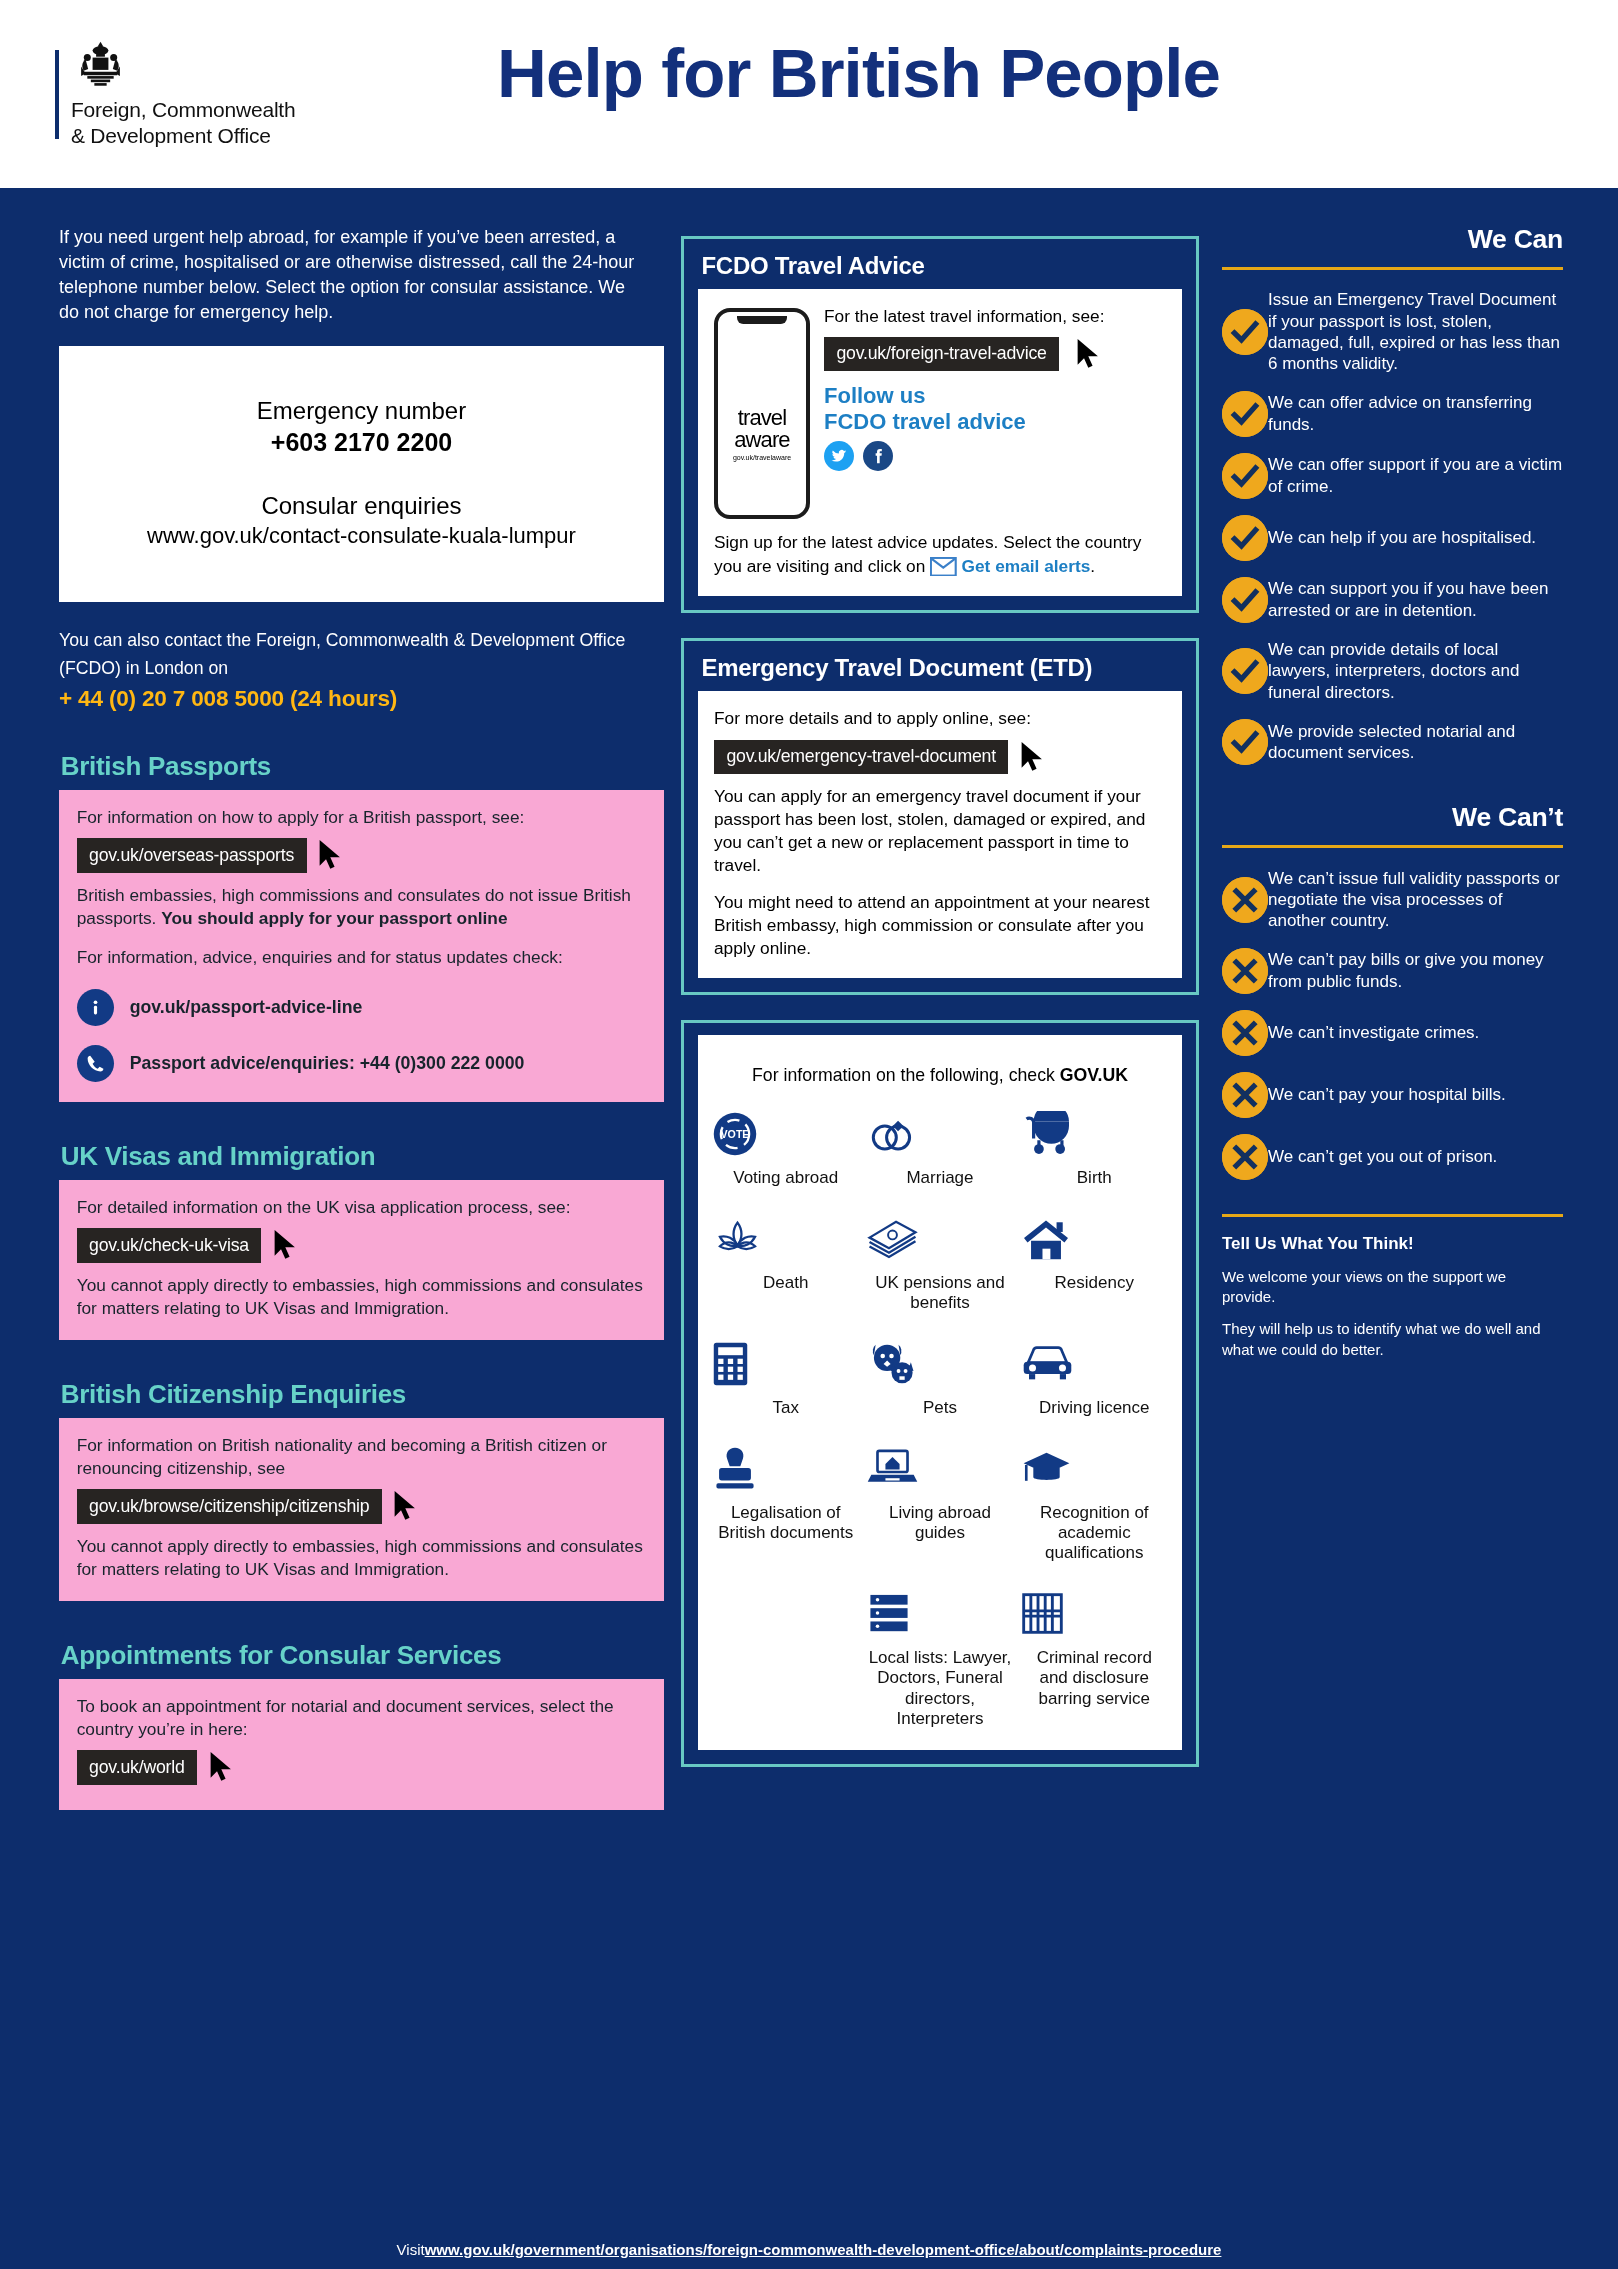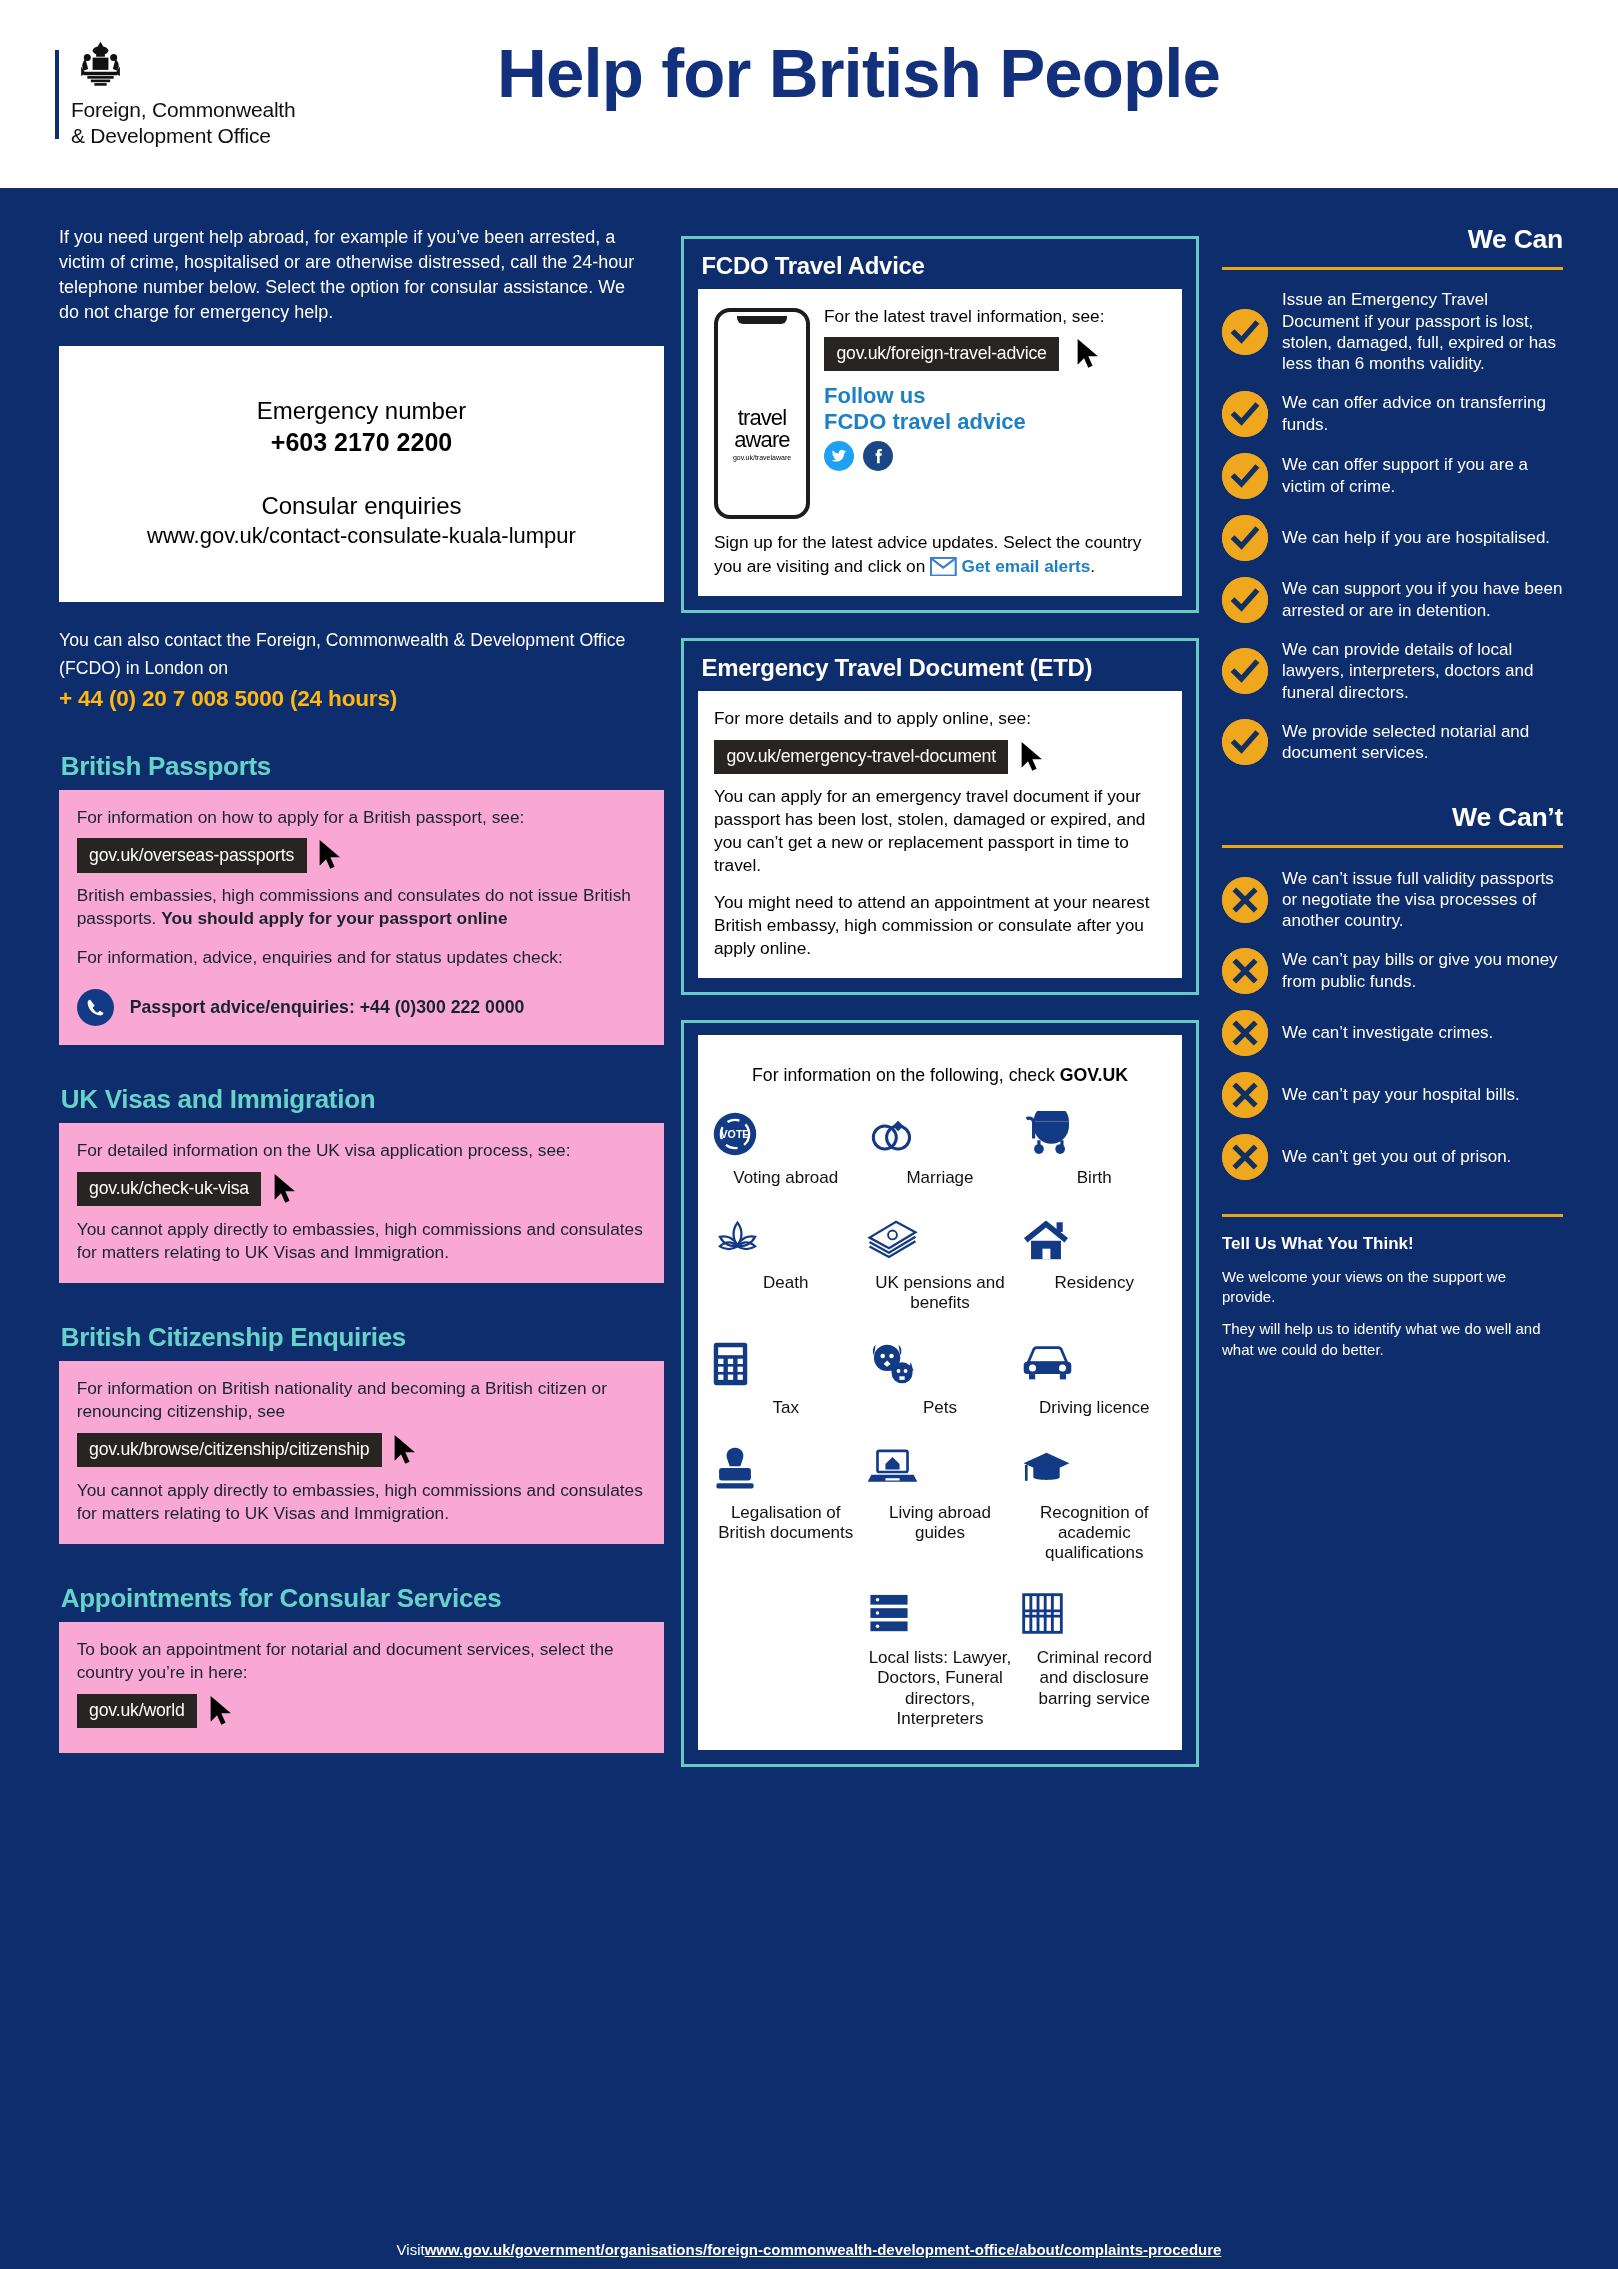--- a/index.html
+++ b/index.html
@@ -179,21 +179,21 @@
   .gov-item .gi-ico { height: 55px; display: flex; align-items: center; justify-content: flex-start; }
   .gov-item .gi-lab { font-size: 17px; line-height: 1.18; margin-top: 7px; color: #111; }
   .gov-row-2 { display: grid; grid-template-columns: repeat(3, 1fr); margin-top: 23px; }
 
   
   .r-title {
     font-size: 26.6px; font-weight: bold; text-align: right;
     letter-spacing: -0.3px; margin-bottom: 12.4px;
   }
   .r-rule { height: 2.7px; background: #e6a817; margin-bottom: 19.5px; }
-  .r-item { display: flex; align-items: center; gap: 14px; margin-bottom: 16px; }
+  .r-item { display: flex; align-items: center; margin-bottom: 16px; }
   .r-badge { width: 46px; height: 46px; border-radius: 50%; background: #efa81d; flex: none; position: relative; }
   .r-text { font-size: 17px; line-height: 1.26; color: #ffffff; }
   .ttt-title { font-size: 17px; font-weight: bold; margin-bottom: 12.4px; }
   .ttt-p { font-size: 15px; line-height: 1.35; }
   .ttt-p + .ttt-p { margin-top: 12.4px; }
 
   
   .footer {
     position: absolute; left: 0; right: 0; bottom: 0;
     height: 41px; display: flex; align-items: center; justify-content: center;
@@ -260,20 +260,29 @@
         <span class="url-chip">gov.uk/overseas-passports</span>
         <svg class="cursor" viewBox="0 0 24 30">
           <path d="M2 1 L2 25 L8 19 L12 28 L16 26 L12 17 L21 17 Z" fill="#000"></path>
         </svg>
       </div>
       <p><span>British embassies, high commissions and consulates do not issue British passports. </span><span class="b">You should apply for your passport online</span></p>
       <p>For information, advice, enquiries and for status updates check:</p>
       <div class="icon-line">
         <span class="icon-circ">
           <svg width="21" height="21" viewBox="0 0 24 24">
+              <circle cx="12" cy="6" r="2.1" fill="#fff"></circle>
+              <rect x="10.2" y="10" width="3.6" height="10" rx="1.6" fill="#fff"></rect>
+            </svg>
+        </span>
+        <span class="txt">gov.uk/passport-advice-line</span>
+      </div>
+      <div class="icon-line">
+        <span class="icon-circ">
+          <svg width="21" height="21" viewBox="0 0 24 24">
               <path d="M6 3c-2 0-3 1.6-3 3.4C3 14 10 21 17.6 21 19.4 21 21 20 21 18l-4.3-2.3-2.2 2.4c-2.6-1.2-4.6-3.2-5.8-5.8l2.4-2.2z" fill="#fff"></path>
             </svg>
         </span>
         <span class="txt">Passport advice/enquiries: +44 (0)300 222 0000</span>
       </div>
     </div>
 
     <div class="sec-title">UK Visas and Immigration</div>
     <div class="teal-card">
       <p>For detailed information on the UK visa application process, see:</p>

